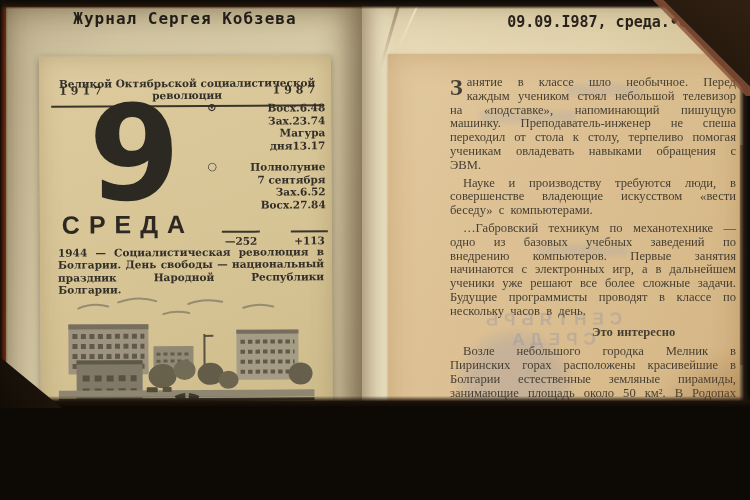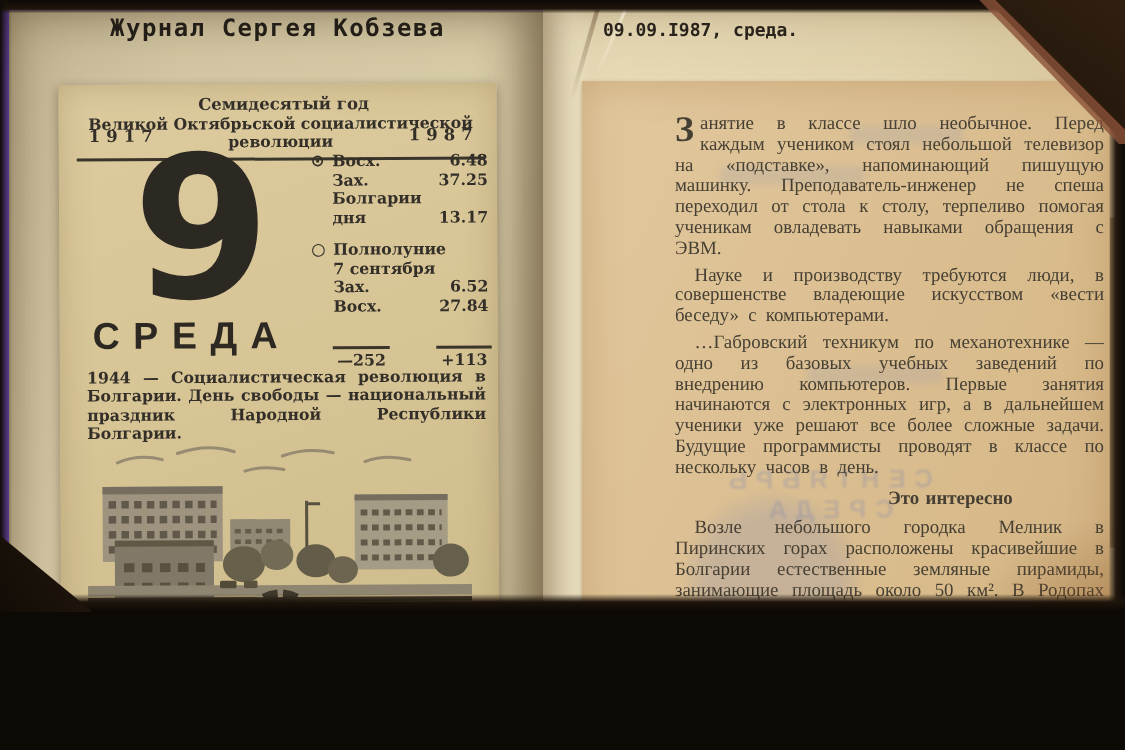--- a/index.html
+++ b/index.html
@@ -1,49 +1,49 @@
 <!DOCTYPE html>
 <html><head>
 <meta charset="utf-8">
 <style>
   html,body{margin:0;padding:0;background:#0d0a06;}
-  .photo{position:relative;width:750px;height:408px;background:#8b5cf6;overflow:hidden;
+  .photo{position:relative;width:750px;height:408px;background:#c2410c;overflow:hidden;
          font-family:"DejaVu Serif",serif;box-shadow:inset 0 0 70px rgba(15,9,3,.6);}
 
   
   .left-page{position:absolute;left:6px;top:7px;width:356px;height:482px;z-index:1;
     background:linear-gradient(105deg,#c4b795 0%,#d4c7a4 25%,#d9cda9 65%,#cabc97 100%);
     box-shadow:inset 0 0 45px rgba(90,70,40,.38), inset -16px 0 24px rgba(70,55,35,.35), inset 0 -14px 20px rgba(80,60,35,.3);}
   .right-page{position:absolute;left:362px;top:5px;width:382px;height:486px;z-index:1;
     background:linear-gradient(to right,#f0e6c8 0px,#ece1c0 24px,#e7dab6 34px,#e2d4ae 60%,#d9c79c 100%);
     box-shadow:inset 9px 0 14px rgba(120,95,60,.28), inset 0 0 45px rgba(110,85,50,.28), inset 0 -12px 18px rgba(100,75,45,.3);}
 
   
   .header-left{position:absolute;left:55px;top:9px;width:260px;text-align:center;z-index:3;
     font-family:"DejaVu Sans Mono",monospace;font-weight:bold;font-size:16px;color:#221e17;letter-spacing:1px;}
-  .header-right{position:absolute;left:402px;top:13px;width:322px;display:flex;justify-content:space-between;z-index:3;
-    font-family:"DejaVu Sans Mono",monospace;font-weight:bold;font-size:12px;color:#29231b;}
+  .header-right{position:absolute;left:402px;top:13px;width:322px;display:flex;justify-content:flex-end;z-index:3;
+    font-family:"DejaVu Sans Mono",monospace;font-weight:bold;font-size:15px;color:#29231b;}
 
   
   .calendar-leaf{position:absolute;left:40px;top:56px;width:292px;height:408px;z-index:2;color:#332f28;
     background:linear-gradient(160deg,#ddcb9f 0%,#d7c596 45%,#ccba8a 100%);
     box-shadow:0 2px 7px rgba(40,30,15,.4), inset 0 0 22px rgba(120,95,55,.3);
     transform:rotate(-.3deg);}
   .cal-years{position:absolute;left:20px;right:12px;top:7px;display:flex;justify-content:space-between;
     font-size:11px;font-weight:bold;}
   .cal-years .yr{letter-spacing:4px;margin-top:21px;}
   .cal-jubilee2{position:absolute;left:12px;right:8px;top:21px;text-align:center;font-size:10.5px;font-weight:bold;
     border-bottom:2px solid #3a352b;padding-bottom:4px;}
   .big-day{position:absolute;left:38px;top:26px;width:114px;text-align:center;z-index:1;
     font-family:"DejaVu Sans",sans-serif;font-weight:bold;font-size:132px;line-height:1.08;color:#2c2923;}
   .astro{position:absolute;left:168px;top:46px;width:118px;font-size:10.5px;font-weight:bold;line-height:12.5px;}
   .astro-block{display:flex;gap:5px;margin-bottom:9px;}
   .astro-icon{font-family:"DejaVu Sans",sans-serif;font-size:11px;line-height:12px;}
   .astro-rows{flex:1;}
-  .astro-row{display:flex;justify-content:space-between;gap:36px;}
+  .astro-row{display:flex;justify-content:flex-end;}
   .counters{display:flex;justify-content:space-between;width:106px;margin-left:14px;margin-top:20px;}
   .counters span{border-top:2px solid #3a352b;padding:2px 3px 0;}
   .month-row{position:absolute;left:22px;right:8px;top:154px;display:flex;justify-content:space-between;
     font-family:"Liberation Sans",sans-serif;font-weight:bold;font-size:25px;color:#2d2922;}
   .weekday{letter-spacing:9px;}
   .events{position:absolute;left:18px;right:8px;top:190px;font-size:10.5px;font-weight:bold;line-height:12.3px;text-align:justify;}
   .events p{margin:0 0 5px;}
   .illustration{position:absolute;left:18px;top:238px;width:256px;height:126px;opacity:.92;}
   .cal-caption{position:absolute;left:0;right:0;top:370px;text-align:center;font-size:10.5px;font-weight:bold;letter-spacing:1px;}
 
@@ -118,41 +118,40 @@
 
   <div class="header-left">Журнал Сергея Кобзева</div>
   <div class="header-right">
     <span>09.09.I987, среда.</span>
     <span>•6I88•</span>
   </div>
 
   <div class="calendar-leaf">
     <div class="cal-years">
       <span class="yr">1917</span>
-      <span>Семидесятый год</span>
       <span class="yr">1987</span>
     </div>
     <div class="cal-jubilee2">Великой Октябрьской социалистической революции</div>
 
     <div class="big-day">9</div>
 
     <div class="astro">
       <div class="astro-block">
         <span class="astro-icon">⊙</span>
         <div class="astro-rows">
           <div class="astro-row">
               <span>Восх.</span>
               <span>6.48</span>
             </div>
           <div class="astro-row">
               <span>Зах.</span>
-              <span>37.25</span>
-            </div>
-          <div class="astro-row">
-              <span>Болгарии</span>
+              <span>23.74</span>
+            </div>
+          <div class="astro-row">
+              <span>Магура</span>
             </div>
           <div class="astro-row">
               <span>дня</span>
               <span>13.17</span>
             </div>
         </div>
       </div>
       <div class="astro-block">
         <span class="astro-icon">○</span>
         <div class="astro-rows">

